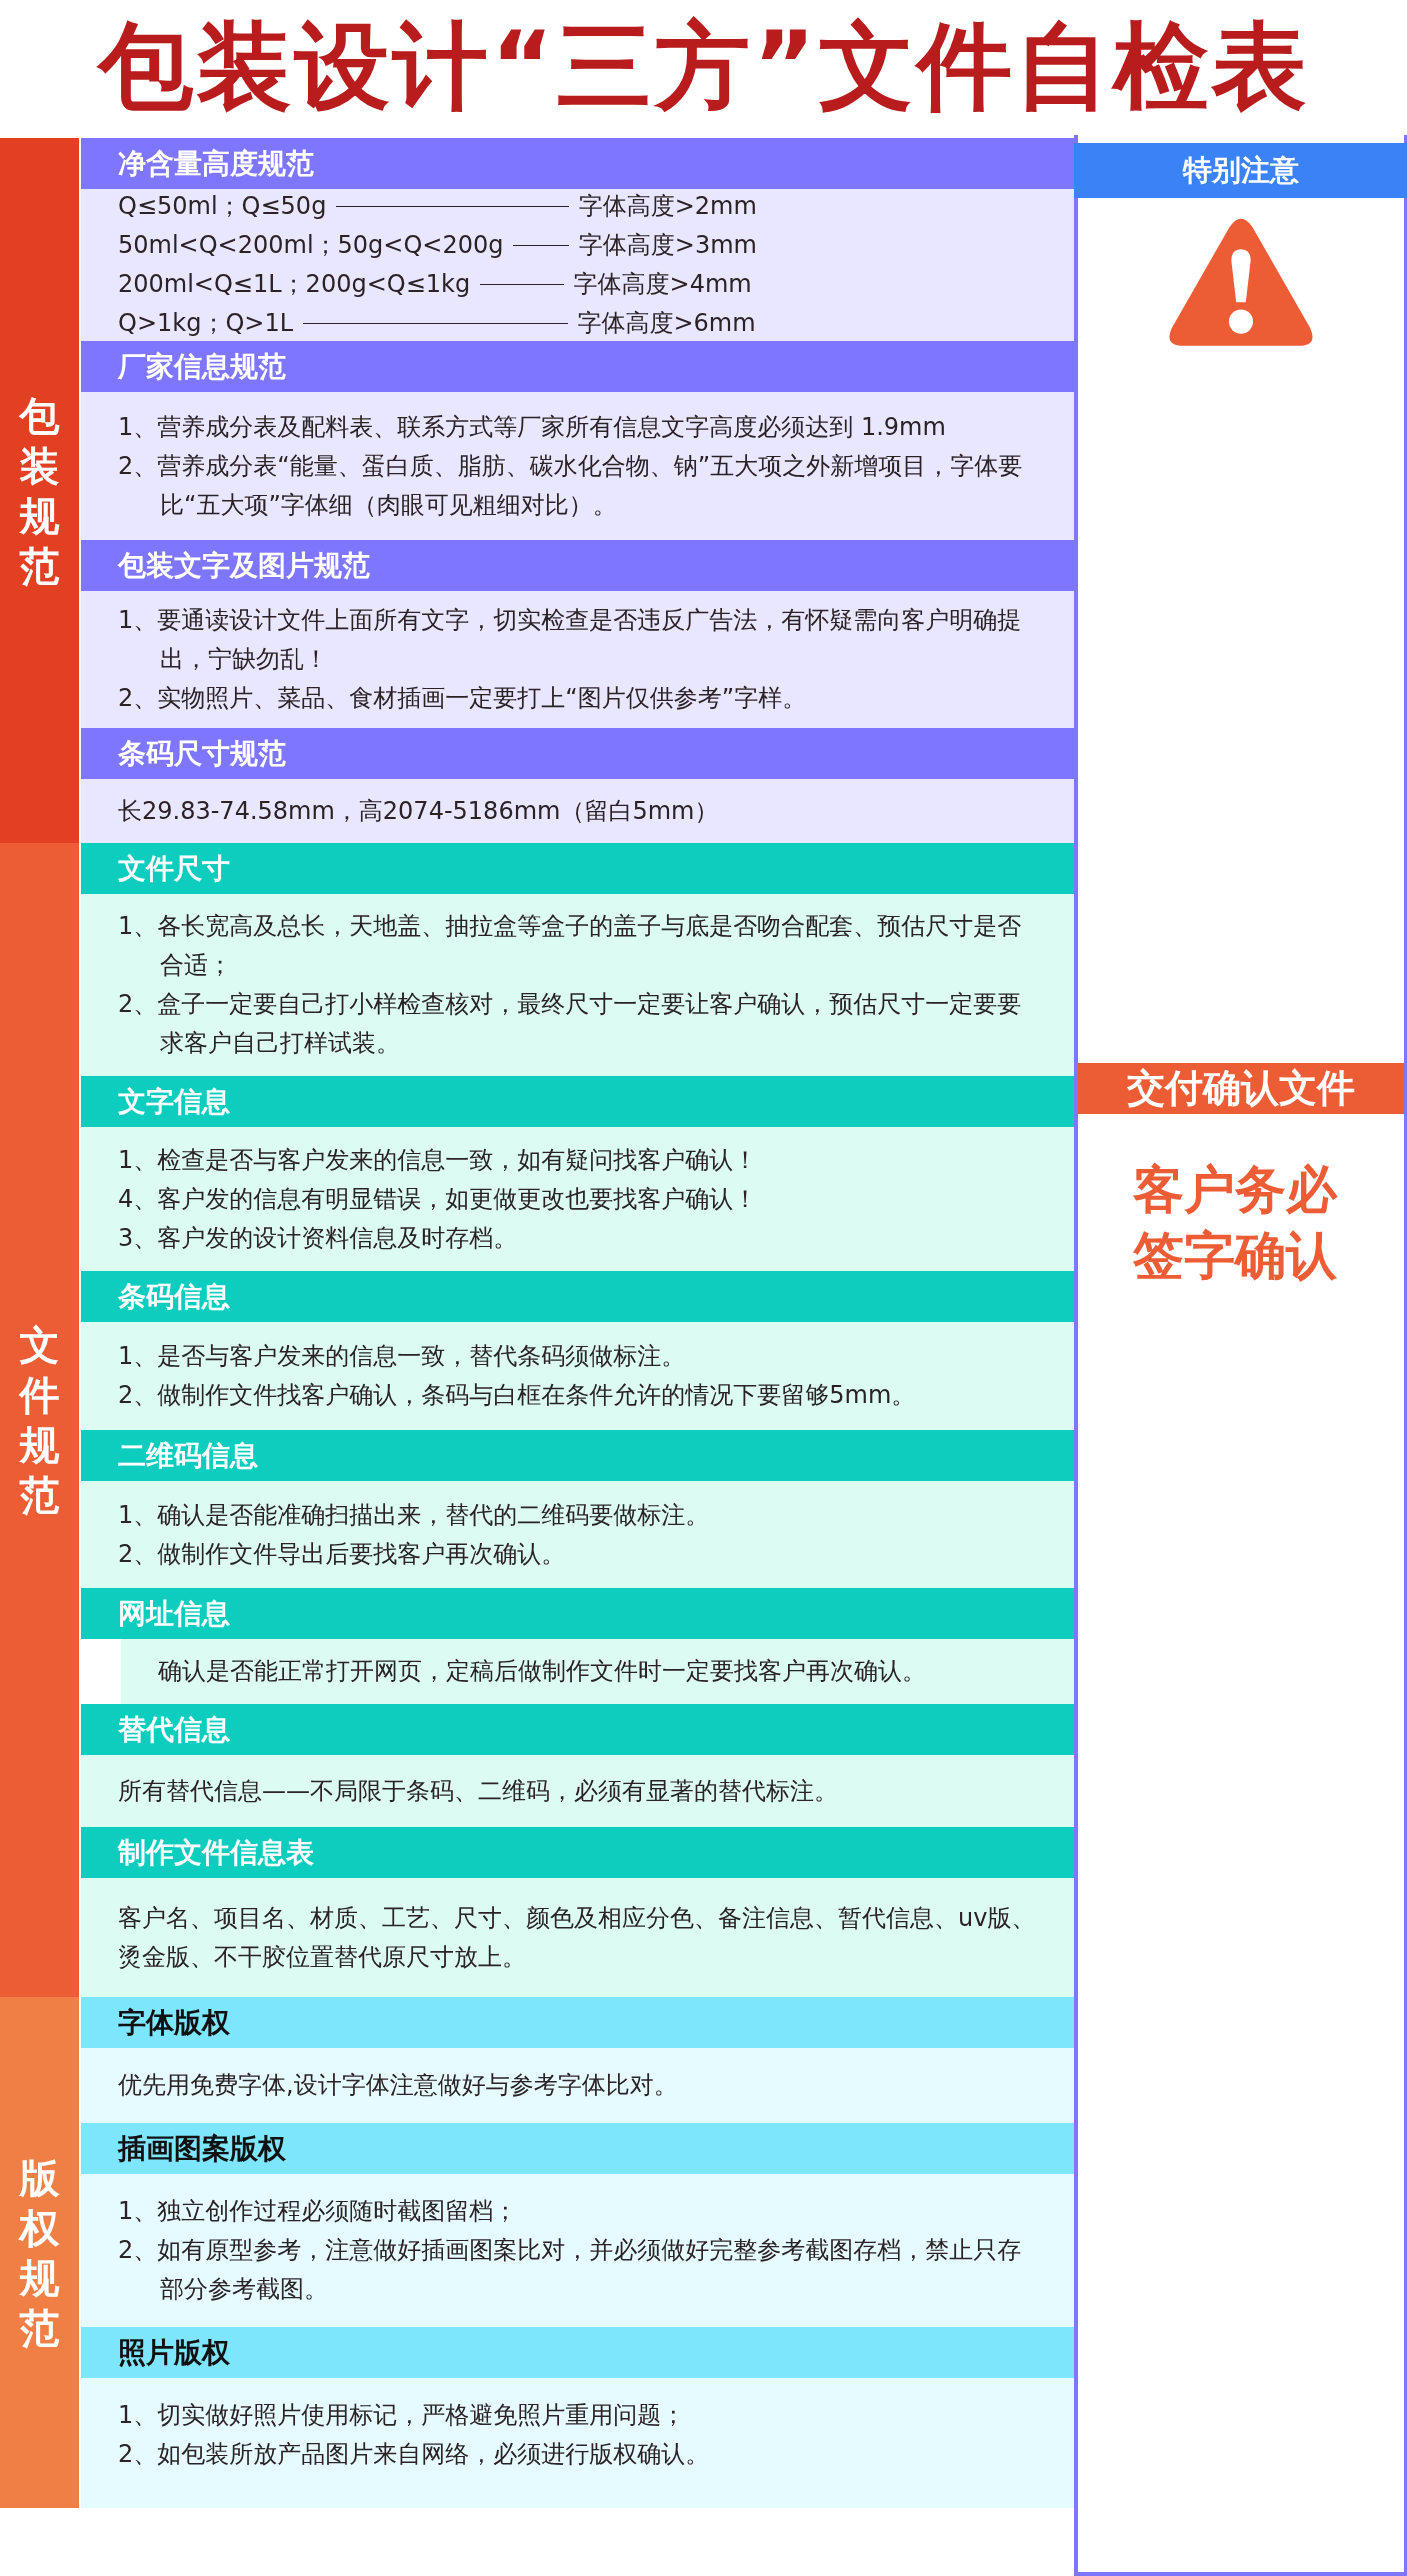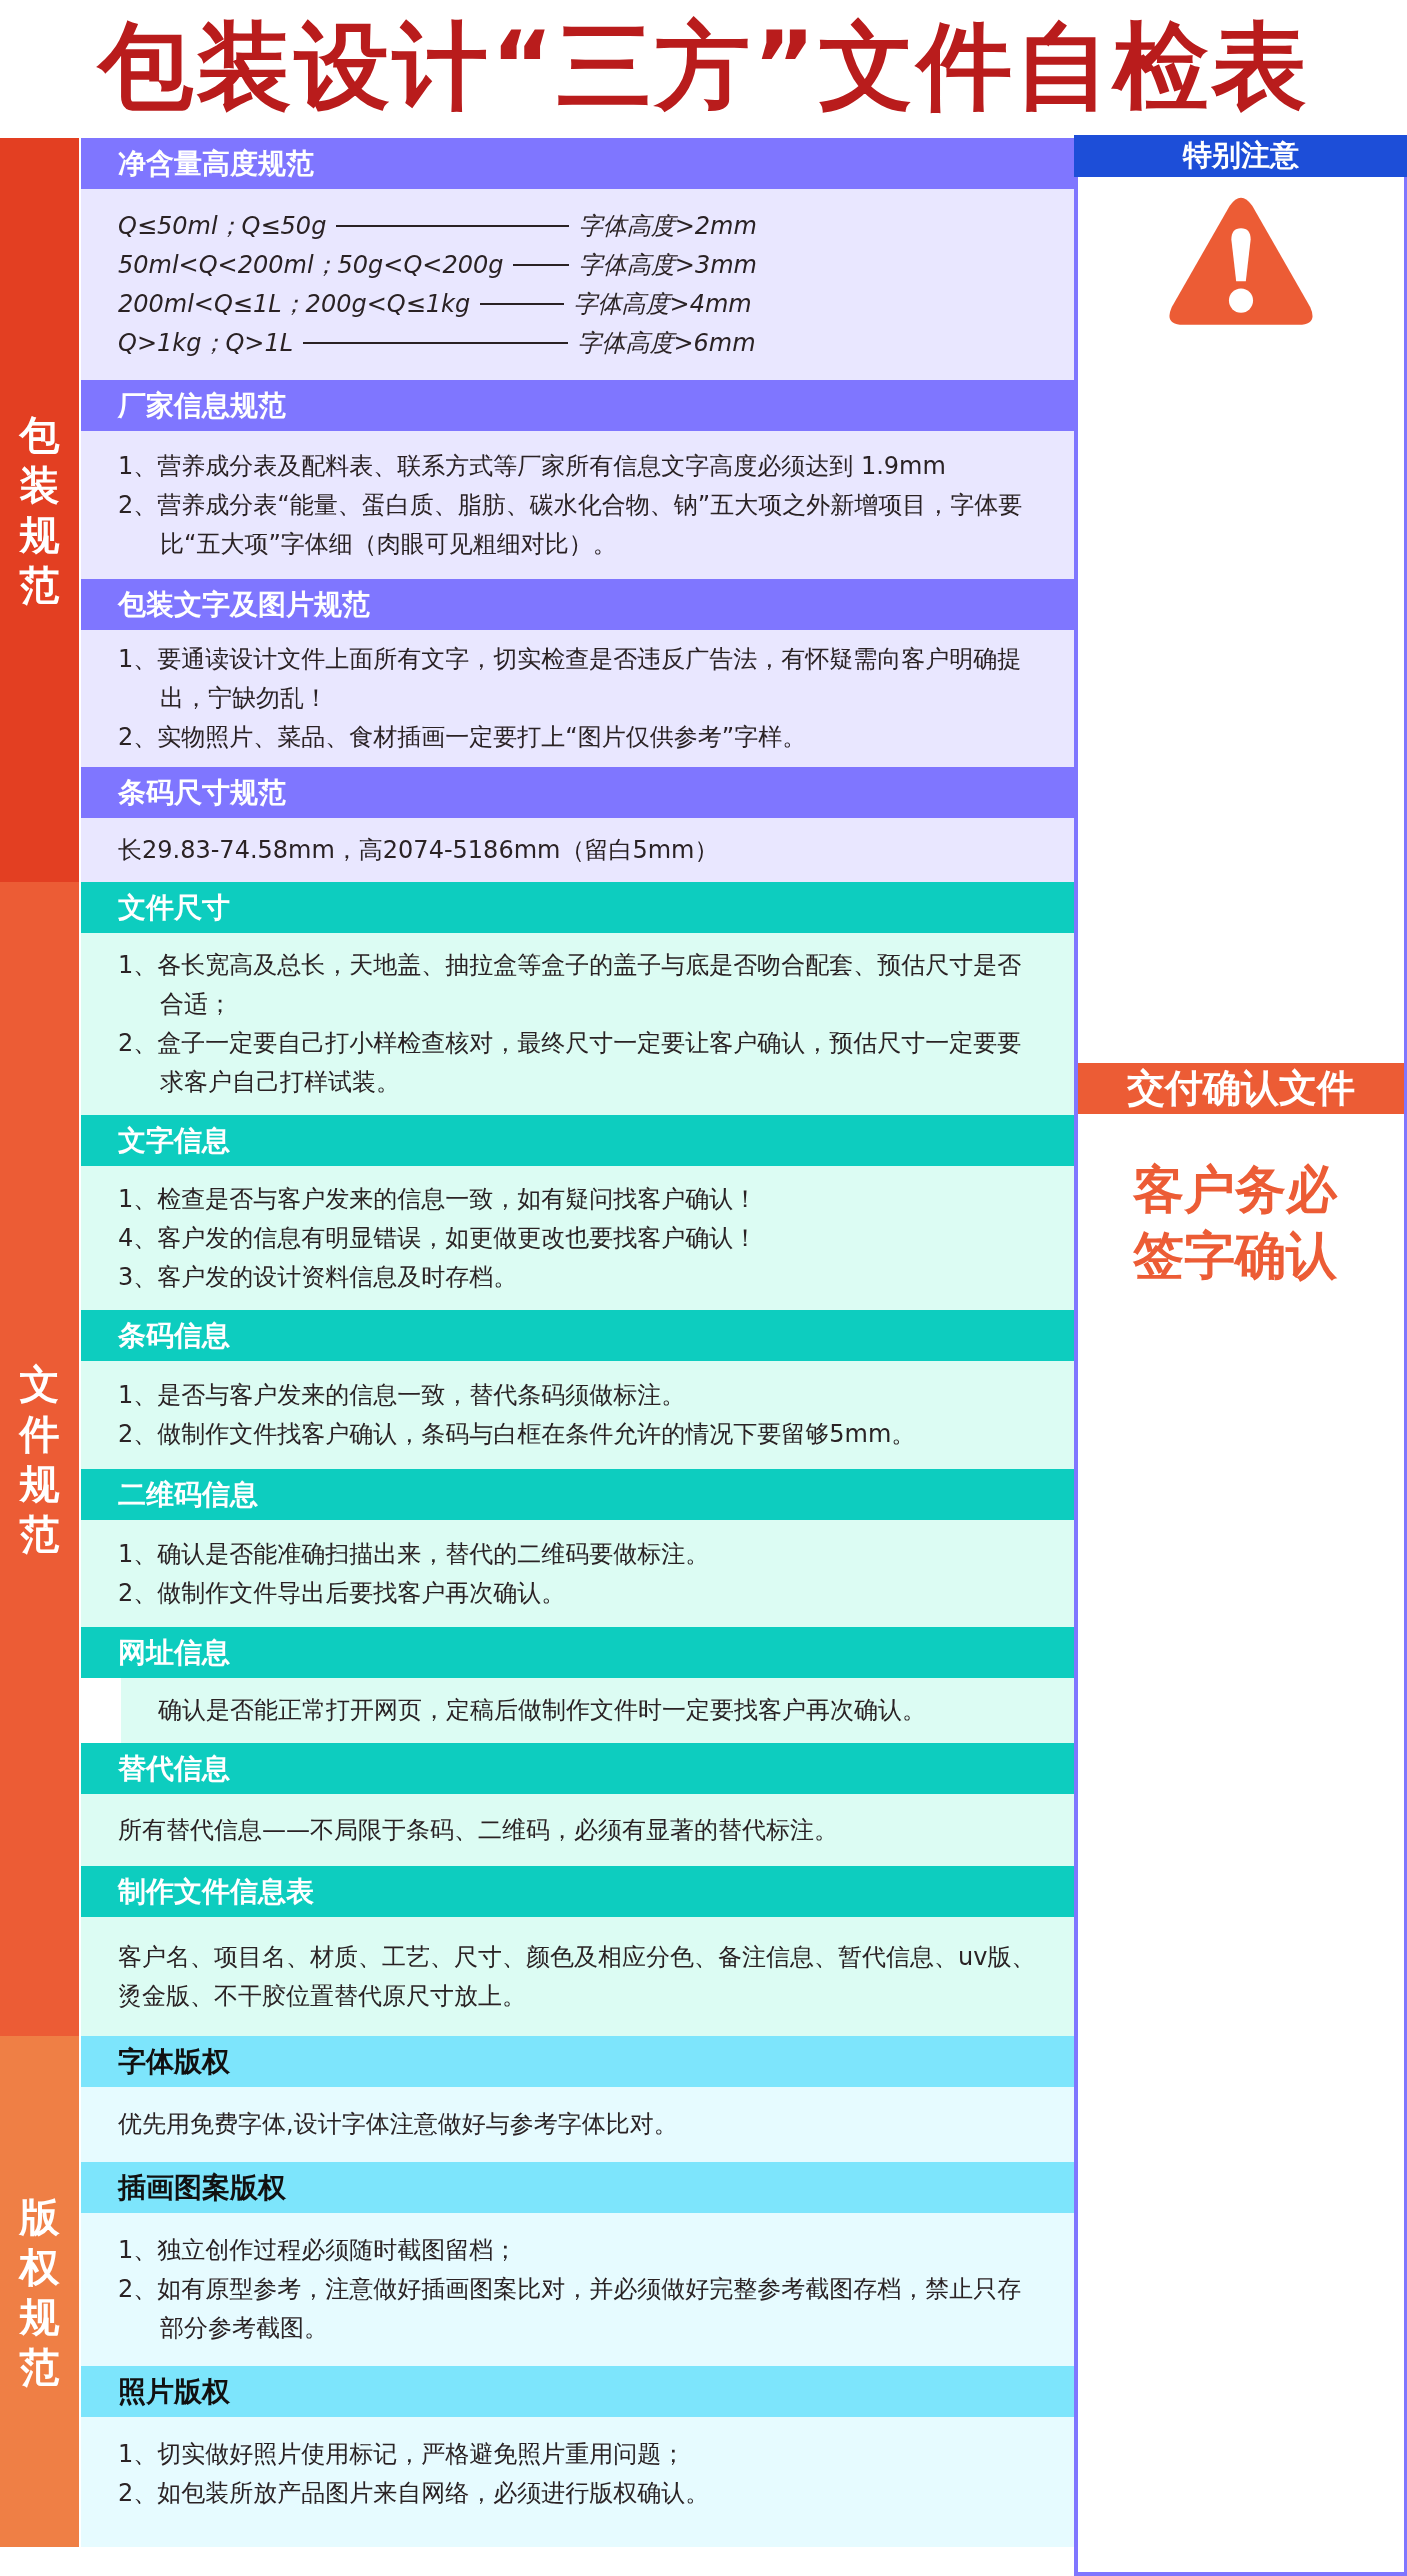--- a/index.html
+++ b/index.html
@@ -17,41 +17,41 @@
   .purple .blk-head{background:#7f76ff;}
   .purple .blk-body{background:#e9e7ff;}
   .teal .blk-head{background:#0dcdbf;}
   .teal .blk-body{background:#dcfcf3;}
   .cyan .blk-head{background:#7de5fc;color:#111;}
   .cyan .blk-body{background:#e6fbff;}
   .netrow{display:flex;align-items:center;white-space:nowrap;}
   .netrow .cond{flex:none;}
   .netrow .dash{height:1.6px;background:#2a2224;margin:0 9.7px;}
   .right{position:absolute;left:1074px;top:135px;width:334px;height:2441px;box-sizing:border-box;border-left:4px solid #7f76ff;border-right:4px solid #7f76ff;border-bottom:4px solid #7f76ff;background:#fff;}
-  .r-head{height:42px;background:#1d4ed8;color:#fff;font-size:29px;font-weight:bold;display:flex;align-items:center;justify-content:center;margin:0 -4px;}
+  .r-head{height:55px;background:#3b82f6;color:#fff;font-size:29px;font-weight:bold;display:flex;align-items:center;justify-content:center;margin:8px -4px;}
   .warn{display:flex;justify-content:center;margin-top:19.3px;}
   .notes{padding-left:55px;padding-right:8px;margin-top:50px;}
   .note{font-size:24px;line-height:38px;color:#2a2224;margin-bottom:38px;}
   .deliver-head{position:absolute;left:0;right:0;top:928px;height:51px;background:#ec5c35;color:#fff;font-size:38px;font-weight:bold;display:flex;align-items:center;justify-content:center;}
   .deliver-body{position:absolute;left:55px;top:1022px;font-size:51px;line-height:66px;font-weight:bold;color:#ec5c35;}
 </style>
 </head>
 <body>
 
 <div class="title">包装设计“三方”文件自检表</div>
 
 <div class="left">
 
   <div class="section purple">
     <div class="sec-label" style="background:#e33f22;">
       <span>包装规范</span>
     </div>
     <div class="sec-body">
       <div class="blk-head">净含量高度规范</div>
-      <div class="blk-body" style="height:191px;font-style:italic;">
+      <div class="blk-body" style="height:152px;">
         <div class="netrow">
           <span class="cond">Q≤50ml；Q≤50g</span>
           <span class="dash" style="width:233px;"></span>
           <span>字体高度&gt;2mm</span>
         </div>
         <div class="netrow">
           <span class="cond">50ml&lt;Q&lt;200ml；50g&lt;Q&lt;200g</span>
           <span class="dash" style="width:56px;"></span>
           <span>字体高度&gt;3mm</span>
         </div>

